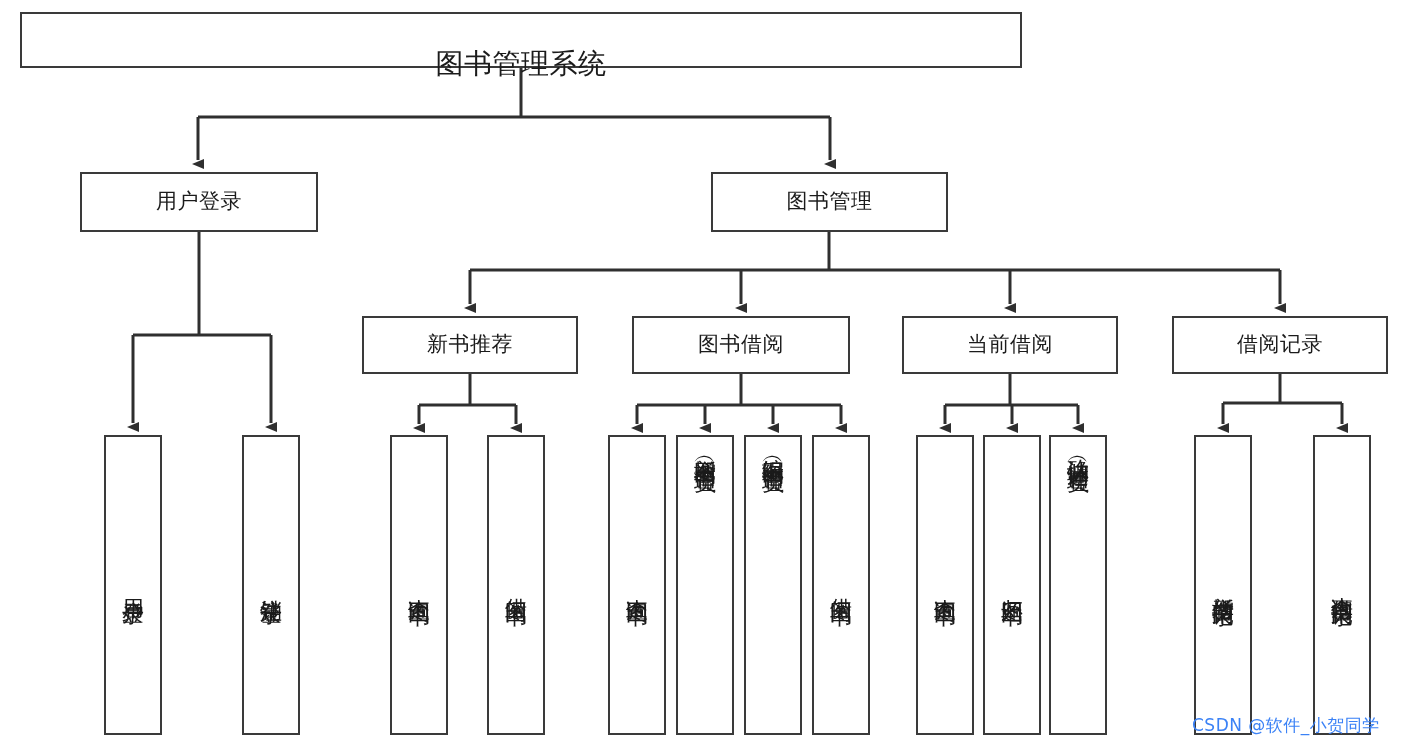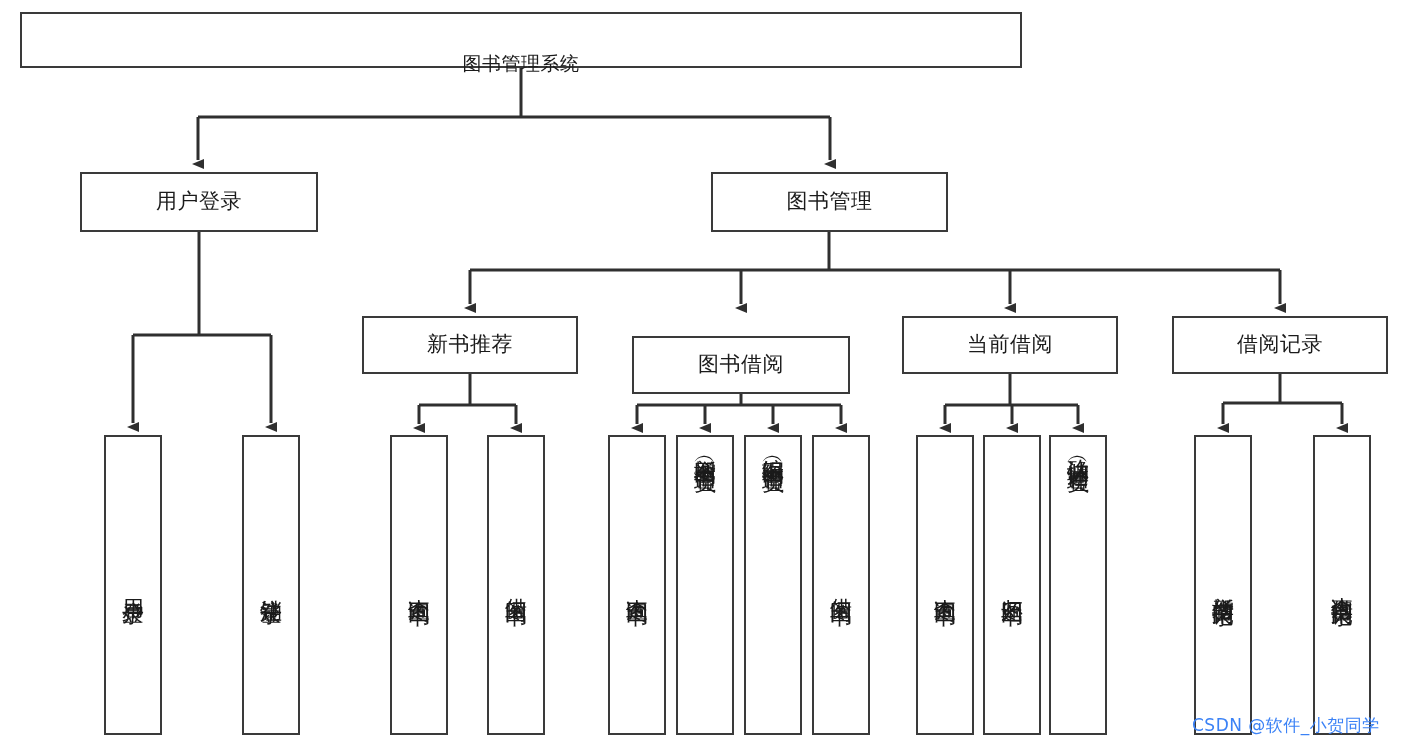--- a/index.html
+++ b/index.html
@@ -42,21 +42,21 @@
     text-align: center;
     line-height: 1.12;
     white-space: nowrap;
   }
   
   .node.h .label {
     font-size: 21px;
     letter-spacing: 0.5px;
   }
   .node.root .label {
-    font-size: 19px;
+    font-size: 28px;
     margin-top: 48px;
   }
   
   .node.v {
     align-items: center;
     justify-content: center;
     padding: 4px 0;
   }
   .node.v .label {
     writing-mode: vertical-rl;
@@ -140,21 +140,21 @@
   <div class="node h" style="left:80px; top:172px; width:238px; height:60px;">
     <span class="label">用户登录</span>
   </div>
   <div class="node h" style="left:711px; top:172px; width:237px; height:60px;">
     <span class="label">图书管理</span>
   </div>
 
   <div class="node h" style="left:362px; top:316px; width:216px; height:58px;">
     <span class="label">新书推荐</span>
   </div>
-  <div class="node h" style="left:632px; top:316px; width:218px; height:58px;margin-top:20px;">
+  <div class="node h" style="left:632px; top:316px; width:218px; height:58px;">
     <span class="label">图书借阅</span>
   </div>
   <div class="node h" style="left:1172px; top:316px; width:216px; height:58px;">
     <span class="label">借阅记录</span>
   </div>
   <div class="node h" style="left:902px; top:316px; width:216px; height:58px;">
     <span class="label">当前借阅</span>
   </div>
 
   <div class="node v" style="left:104px; top:435px; width:58px; height:300px;">

